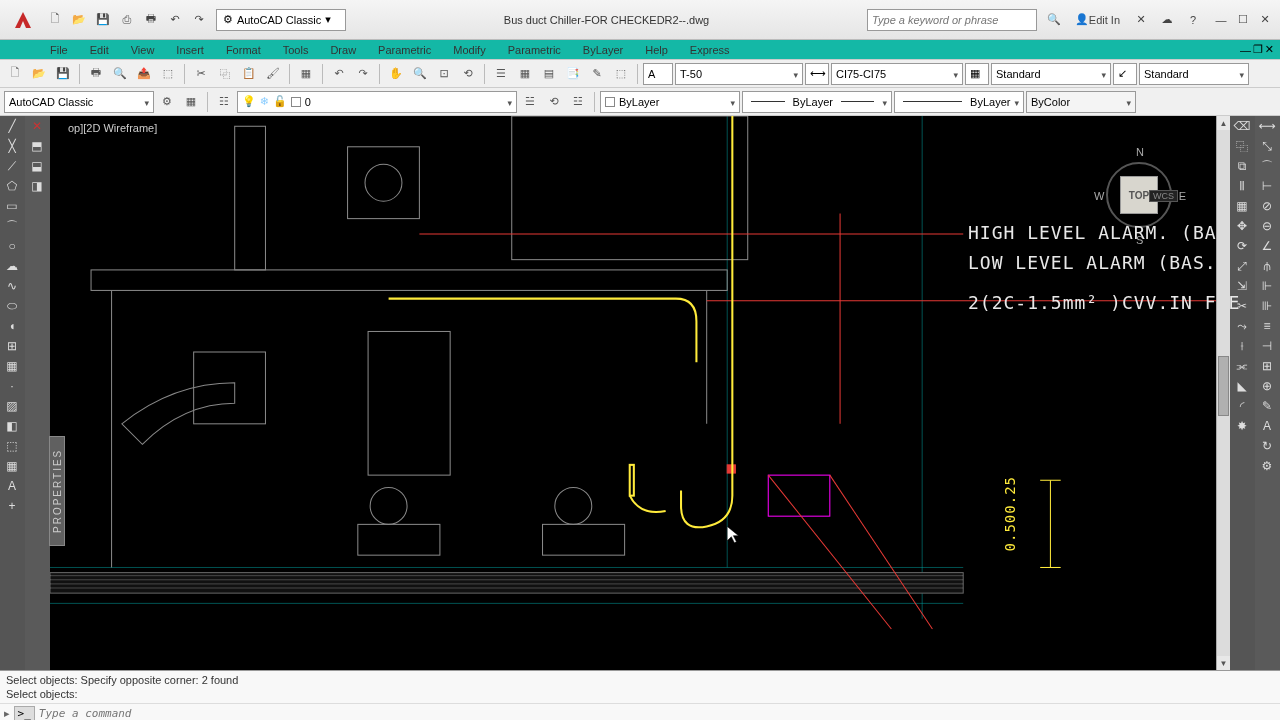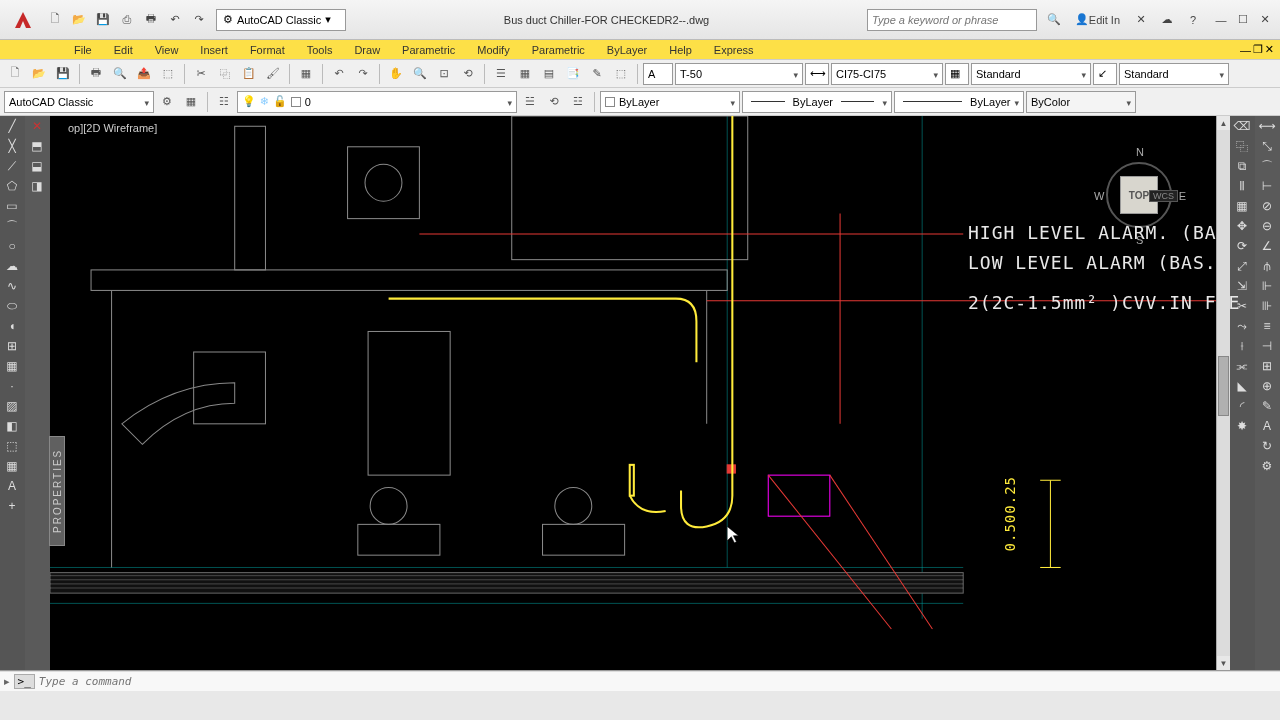--- a/index.html
+++ b/index.html
@@ -11,21 +11,21 @@
 .qat { display: flex; gap: 2px; margin-left: 6px; align-items:center;}
 .qat .btn { width: 22px; height: 22px; display:flex;align-items:center;justify-content:center;background:transparent;border:none;cursor:pointer;color:#444;}
 .workspace-dd { margin-left:6px; height:22px; background:#fff;border:1px solid #999;display:flex;align-items:center;padding:0 6px;gap:4px;min-width:130px;}
 .title-center { flex:1; text-align:center; color:#333; white-space:nowrap; overflow:hidden;}
 .searchbox { width:170px; height:22px; background:#fff;border:1px solid #999;padding:0 4px;color:#888;font-style:italic;}
 .help-cluster { display:flex; gap:4px; align-items:center; margin:0 6px;}
 .help-cluster .btn, .win-controls .btn { width:22px;height:22px;display:flex;align-items:center;justify-content:center;border:none;background:transparent;cursor:pointer;color:#444;}
 .win-controls { display:flex; margin-right:4px;}
 
 
-.menubar { height: 20px; background:#fde047; border-bottom:1px solid #ccc; display:flex; align-items:center; padding-left:64px; gap:2px;}
+.menubar { height: 20px; background:#14b8a6; border-bottom:1px solid #ccc; display:flex; align-items:center; padding-left:40px; gap:2px;}
 .menubar .menu { padding:2px 10px; cursor:pointer; color:#333;}
 .menubar .win-sub { margin-left:auto; display:flex; gap:2px; margin-right:6px;}
 
 
 .toolbar-row { height: 28px; background:#f0f0f0; border-bottom:1px solid #ccc; display:flex; align-items:center; padding:0 4px; gap:2px;}
 .tbtn { width:22px;height:22px;display:flex;align-items:center;justify-content:center;border:1px solid transparent;cursor:pointer;color:#555;background:transparent;}
 .sep { width:1px; height:20px; background:#bbb; margin:0 3px;}
 .combo { height:22px; background:#fff; border:1px solid #999; display:flex; align-items:center; padding:0 4px; gap:4px; cursor:pointer;}
 .combo .arrow::after { content:"▾"; color:#555; font-size:9px;}
 
@@ -159,21 +159,21 @@
   <div class="sep"></div>
   <div class="combo" style="width:30px">
       <span>A</span>
     </div>
   <div class="combo" style="width:128px">
       <span>T-50</span>
       <span style="flex:1"></span>
       <span class="arrow"></span>
     </div>
   <div class="combo" style="width:24px">⟷</div>
-  <div class="combo" style="width:112px">
+  <div class="combo" style="width:132px">
       <span>CI75-CI75</span>
       <span style="flex:1"></span>
       <span class="arrow"></span>
     </div>
   <div class="combo" style="width:24px">▦</div>
   <div class="combo" style="width:120px">
       <span>Standard</span>
       <span style="flex:1"></span>
       <span class="arrow"></span>
     </div>
@@ -393,18 +393,22 @@
     <div class="palette-btn">⊞</div>
     <div class="palette-btn">⊕</div>
     <div class="palette-btn">✎</div>
     <div class="palette-btn">A</div>
     <div class="palette-btn">↻</div>
     <div class="palette-btn">⚙</div>
   </div>
 </div>
 
 <div class="cmd-area">
+  <div class="cmd-history">
+    <div>Select objects: Specify opposite corner: 2 found</div>
+    <div>Select objects:</div>
+  </div>
   <div class="cmd-input-row">
     <span style="color:#666">▸</span>
     <span style="background:#ddd;border:1px solid #aaa;padding:0 3px;font-family:monospace">&gt;_</span>
     <input class="cmd-input" placeholder="Type a command" style="">
   </div>
 </div>
 
 </body></html>

